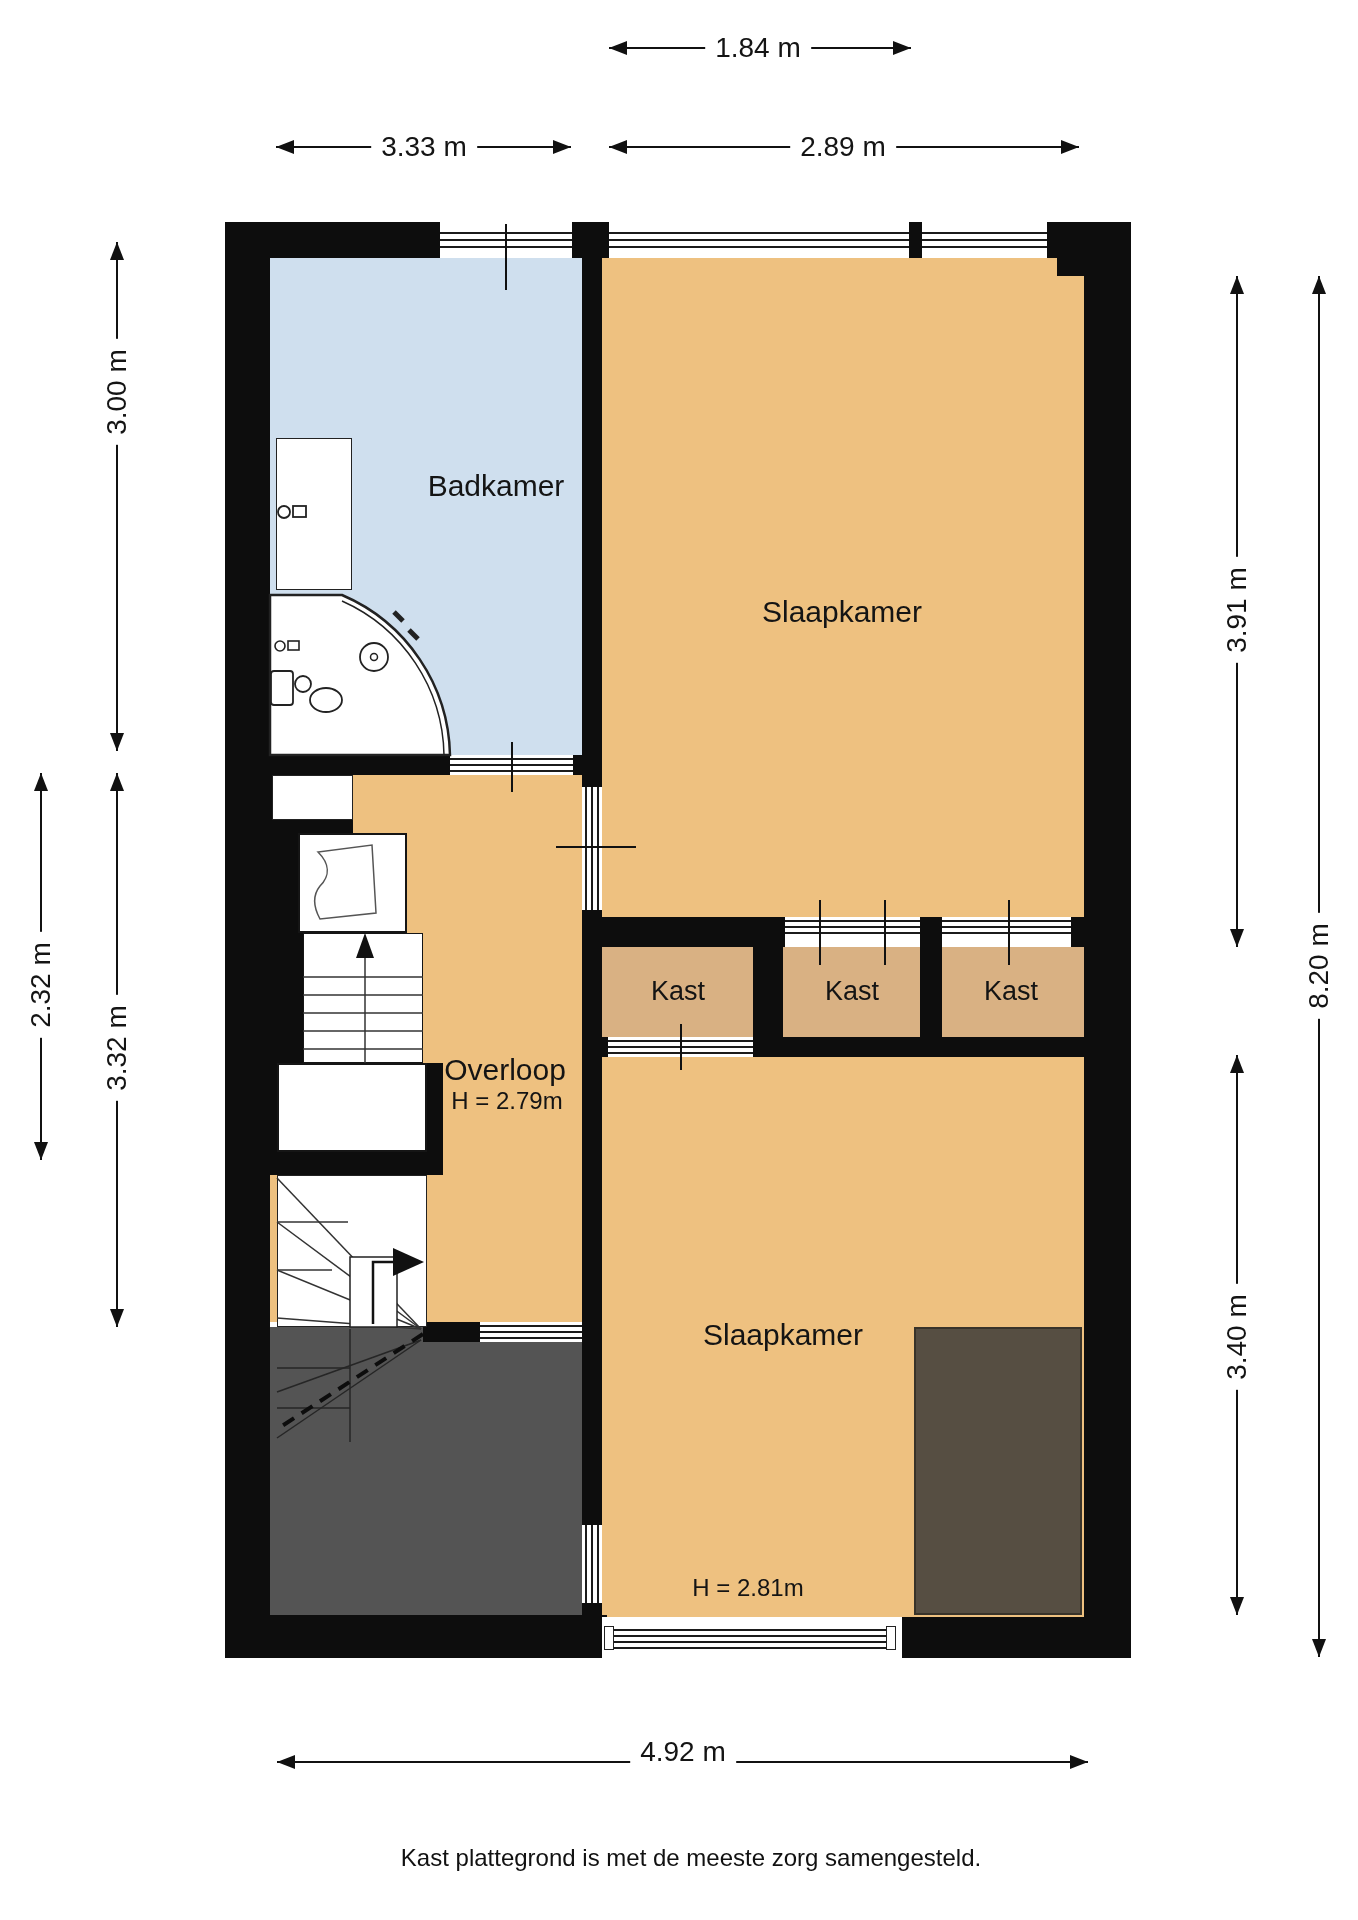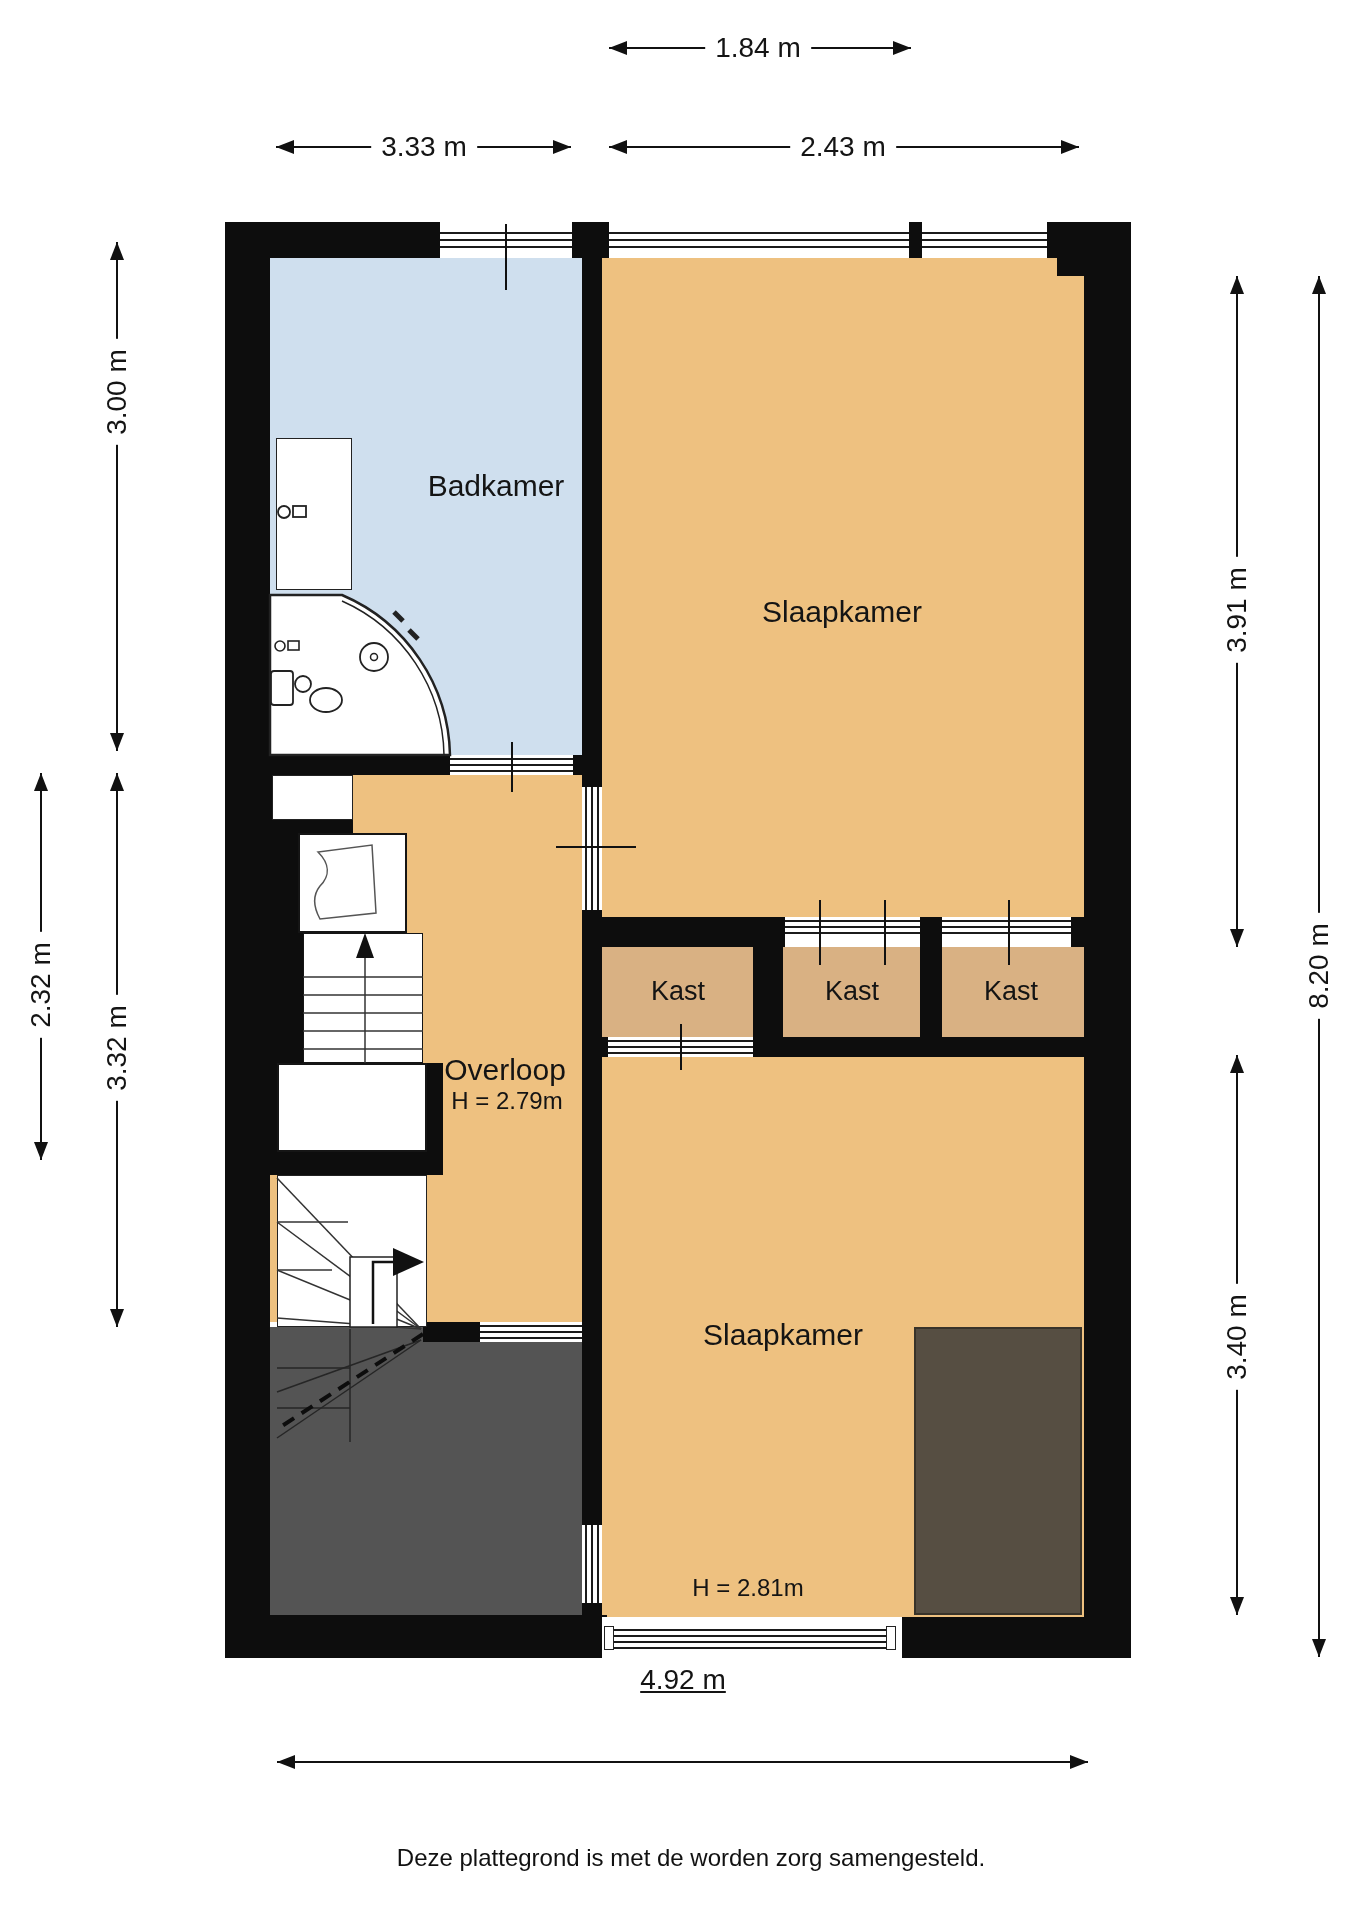--- a/index.html
+++ b/index.html
@@ -221,24 +221,24 @@
   <div class="lbl room-lbl" style="left:505px;top:1070px;">Overloop</div>
   <div class="lbl h-lbl" style="left:507px;top:1101px;">H = 2.79m</div>
   <div class="lbl kast-lbl" style="left:678px;top:991px;">Kast</div>
   <div class="lbl kast-lbl" style="left:852px;top:991px;">Kast</div>
   <div class="lbl kast-lbl" style="left:1011px;top:991px;">Kast</div>
   <div class="lbl room-lbl" style="left:783px;top:1335px;">Slaapkamer</div>
   <div class="lbl h-lbl" style="left:748px;top:1588px;">H = 2.81m</div>
 
   <div class="lbl dim" style="left:758px;top:48px;">1.84 m</div>
   <div class="lbl dim" style="left:424px;top:147px;">3.33 m</div>
-  <div class="lbl dim" style="left:843px;top:147px;">2.43 m</div>
+  <div class="lbl dim" style="left:843px;top:147px;">2.89 m</div>
   <div class="lbl dim dim-v" style="left:117px;top:392px;">3.00 m</div>
   <div class="lbl dim dim-v" style="left:41px;top:985px;">2.32 m</div>
   <div class="lbl dim dim-v" style="left:117px;top:1048px;">3.32 m</div>
   <div class="lbl dim dim-v" style="left:1237px;top:610px;">3.91 m</div>
   <div class="lbl dim dim-v" style="left:1319px;top:966px;">8.20 m</div>
   <div class="lbl dim dim-v" style="left:1237px;top:1337px;">3.40 m</div>
-  <div class="lbl dim" style="left:683px;top:1680px;text-decoration:underline;">4.92 m</div>
-
-  <div class="footer-line" style="top:1844px;">Deze plattegrond is met de worden zorg samengesteld.</div>
+  <div class="lbl dim" style="left:683px;top:1752px;">4.92 m</div>
+
+  <div class="footer-line" style="top:1844px;">Kast plattegrond is met de meeste zorg samengesteld.</div>
 
 </div>
 
 </body></html>

